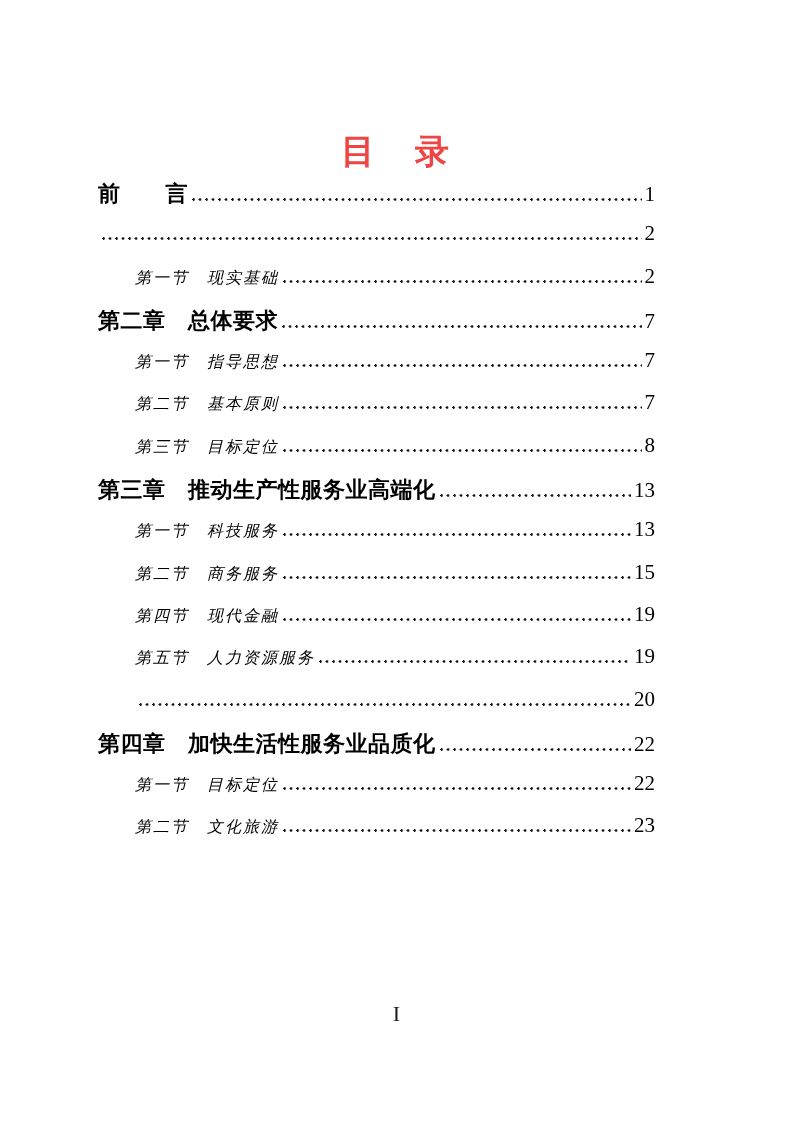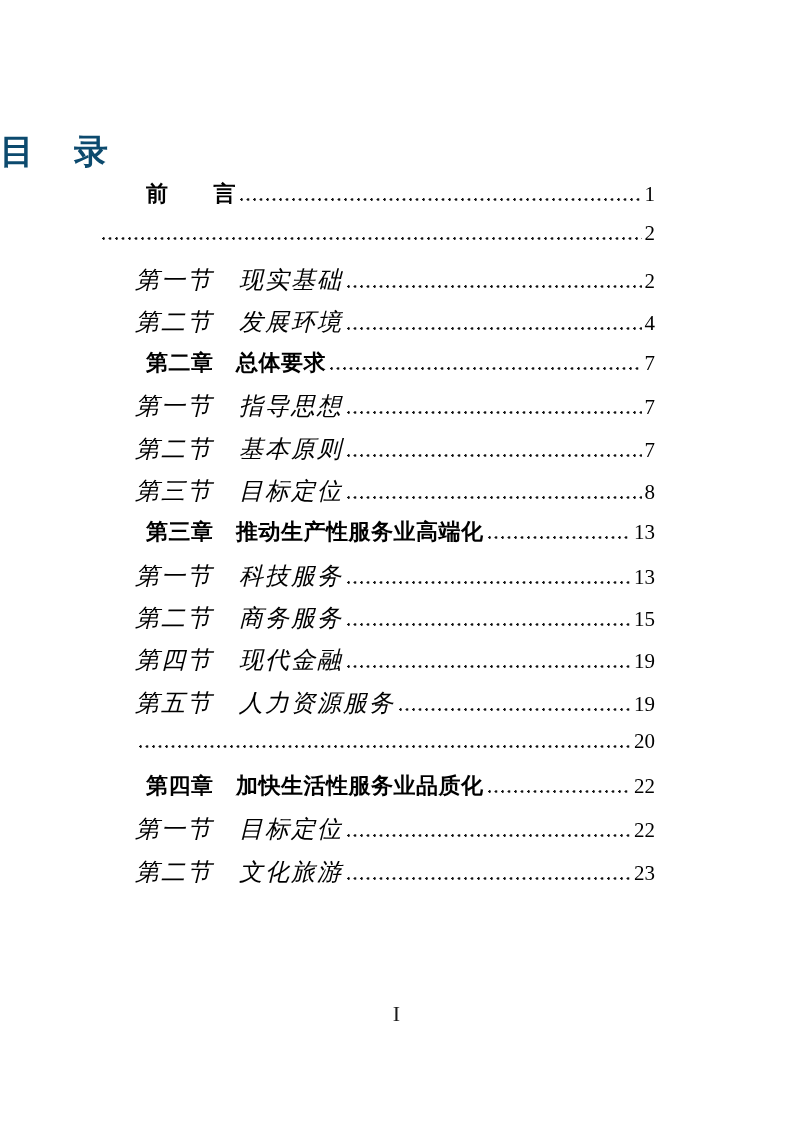--- a/index.html
+++ b/index.html
@@ -14,26 +14,26 @@
     background: #ffffff;
     overflow: hidden;
     font-family: "Liberation Sans", sans-serif;
     color: #000000;
   }
   .doc-title {
     position: absolute;
     top: 129px;
     left: 0;
     width: 100%;
-    text-align: left;
+    text-align: center;
     font-family: "Liberation Sans", sans-serif;
     font-weight: bold;
     font-size: 34px;
     letter-spacing: 3px;
-    color: #0c4a6e;
+    color: #ef4444;
   }
   .toc {
     position: absolute;
     top: 179px;
     left: 98px;
     width: 557px;
   }
   .toc-row {
     display: flex;
     align-items: baseline;
@@ -42,30 +42,29 @@
   }
   .toc-row .label {
     white-space: nowrap;
   }
   .level-preface .label,
   .level-chapter .label {
     font-family: "Liberation Sans", sans-serif;
     font-weight: bold;
     font-size: 22px;
     letter-spacing: 0.5px;
-    margin-left: 48px;
   }
   .level-section {
     padding-left: 37px;
   }
   .level-section .label {
     font-family: "DejaVu Serif", "Liberation Serif", serif;
     font-style: italic;
     font-weight: normal;
-    font-size: 24px;
+    font-size: 16px;
     letter-spacing: 2px;
   }
   .leader {
     flex: 1 1 auto;
     height: 3px;
     margin: 0 3px 0 4px;
     background-image: radial-gradient(circle at 1.5px 1.5px, #111 1.15px, transparent 1.45px);
     background-size: 6.5px 3px;
     background-repeat: repeat-x;
     background-position: left bottom;
@@ -102,25 +101,20 @@
       <span class="pagenum">1</span>
     </div>
       <div class="toc-row level-chapter">
       <span class="leader"></span>
       <span class="pagenum">2</span>
     </div>
       <div class="toc-row level-section">
       <span class="label">第一节　现实基础</span>
       <span class="leader"></span>
       <span class="pagenum">2</span>
-    </div>
-      <div class="toc-row level-section">
-      <span class="label">第二节　发展环境</span>
-      <span class="leader"></span>
-      <span class="pagenum">4</span>
     </div>
       <div class="toc-row level-chapter">
       <span class="label">第二章　总体要求</span>
       <span class="leader"></span>
       <span class="pagenum">7</span>
     </div>
       <div class="toc-row level-section">
       <span class="label">第一节　指导思想</span>
       <span class="leader"></span>
       <span class="pagenum">7</span>

